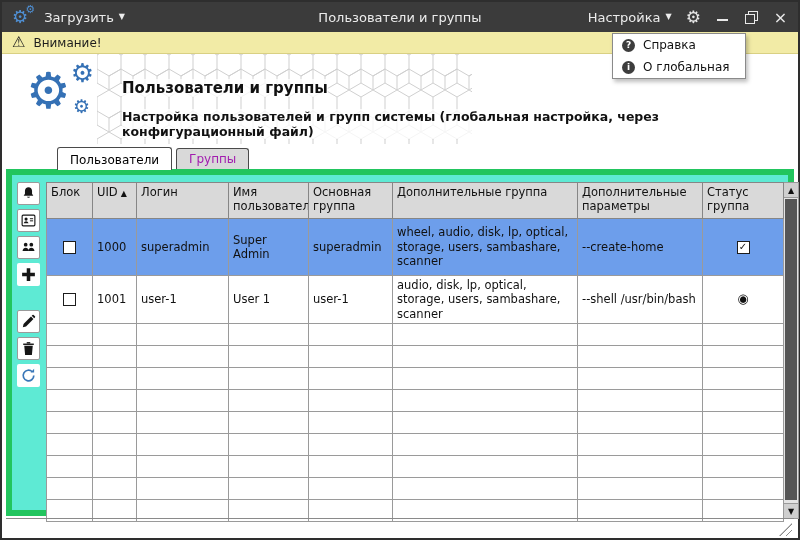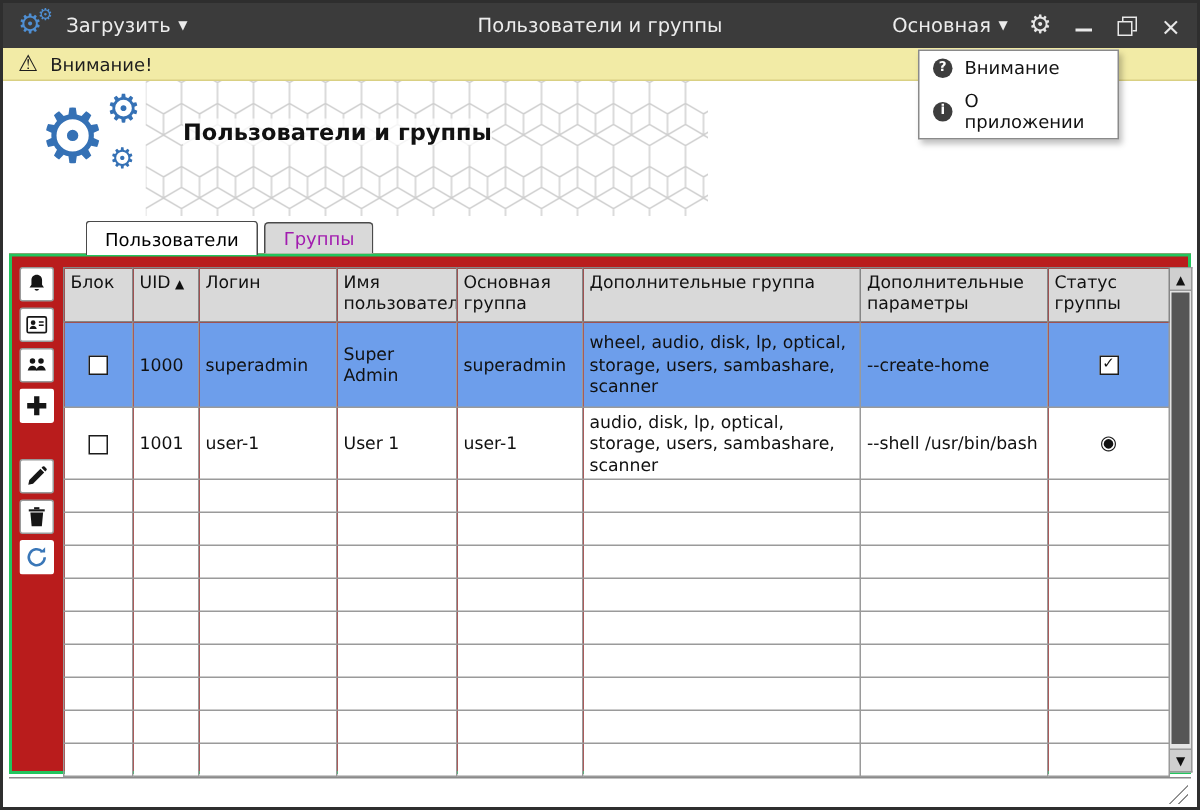--- a/index.html
+++ b/index.html
@@ -41,21 +41,21 @@
   .head-text { position: absolute; left: 120px; top: 24px; right: 14px; z-index: 2; }
   .page-title { font-size: 15px; font-weight: bold; color: #111; background: rgba(255,255,255,.78); display: inline; }
   .page-subtitle { margin-top: 12px; font-size: 12.5px; font-weight: bold; color: #111; background: rgba(255,255,255,.78); }
 
   
   .tabs { flex: 0 0 25px; display: flex; align-items: flex-end; gap: 4px; padding-left: 55px; position: relative; z-index: 3; }
   .tab { border: 1px solid #4a4a4a; border-bottom: none; border-radius: 3px 3px 0 0; background: #d9d9d9; font-size: 12px; color: #a21caf; padding: 3px 12px; cursor: pointer; }
   .tab.active { background: #fff; margin-bottom: -1px; padding-top: 5px; color: #000; }
 
   
-  .content { flex: 1 1 auto; margin: 0 4px; border: 2px solid #22c55e; background: #b91c1c; display: flex; min-height: 0; justify-content: flex-end; }
+  .content { flex: 1 1 auto; margin: 0 4px; border: 6px solid #22c55e; background: #5eead4; display: flex; min-height: 0; justify-content: flex-end; }
   .ltb { flex: 0 0 34px; padding: 7px 0 0 5px; display: flex; flex-direction: column; gap: 4px; }
   .tool { width: 23px; height: 23px; border: 1px solid #9a9a9a; border-radius: 2px; background: #fff; display: flex; align-items: center; justify-content: center; color: #161616; cursor: pointer; }
   .tool.noborder { border-color: transparent; }
   .tool svg { width: 17px; height: 17px; display: block; }
   .tool.blue { color: #3a77b8; }
   .ltb .spacer { height: 16px; }
 
   .table-area { flex: 1 1 auto; padding-top: 7px; display: flex; align-items: flex-start; min-width: 0; }
   table { border-collapse: collapse; table-layout: fixed; width: 737px; font-size: 11.5px; color: #111; }
   th, td { border: 1px solid #9a9a9a; padding: 2px 4px; overflow: hidden; }
@@ -91,21 +91,21 @@
     <div class="tb-left">
       <span class="app-gears"><span>⚙</span><span class="g2">⚙</span></span>
       <span class="btn-drop">
         <span>Загрузить</span>
         <span class="caret">▼</span>
       </span>
     </div>
     <div class="tb-title">Пользователи и группы</div>
     <div class="tb-right">
       <span class="btn-drop">
-        <span>Основная</span>
+        <span>Настройка</span>
         <span class="caret">▼</span>
       </span>
       <span class="settings-gear">⚙</span>
       <span class="wc">
           <span class="wc-min"></span>
         </span>
       <span class="wc">
           <span class="wc-max"></span>
         </span>
       <span class="wc wc-close">×</span>
@@ -113,25 +113,25 @@
   </div>
 
   <div class="warnbar">
     <span class="warn-icon">⚠</span>
     <span>Внимание!</span>
   </div>
 
   <div class="menu">
     <div class="menu-item">
       <span class="mi-circle">?</span>
-      <span>Внимание</span>
+      <span>Справка</span>
     </div>
     <div class="menu-item">
       <span class="mi-circle">i</span>
-      <span>О приложении</span>
+      <span>О глобальная</span>
     </div>
   </div>
 
   <div class="header">
     <svg class="hexbg" width="375" height="104">
       <defs>
         <pattern id="hexp" width="24" height="42" patternUnits="userSpaceOnUse">
           <path d="M12 0 L24 7 L24 21 L12 28 L0 21 L0 7 Z M24 21 L36 28 L36 42 M24 21 L12 28 M12 28 L12 42 M0 21 L-12 28" fill="none" stroke="#cfcfcf" stroke-width="1"></path>
           <path d="M24 28 L24 42 M0 28 L0 42 M0 28 L12 21" fill="none" stroke="#cfcfcf" stroke-width="0" opacity="0"></path>
           <path d="M12 42 L0 35 M12 42 L24 35 M0 35 L0 21 M24 35 L24 21" fill="none" stroke="#cfcfcf" stroke-width="1"></path>
@@ -139,20 +139,21 @@
       </defs>
       <rect width="375" height="104" fill="url(#hexp)"></rect>
     </svg>
     <div class="logo">
       <span class="g-big">⚙</span>
       <span class="g-s1">⚙</span>
       <span class="g-s2">⚙</span>
     </div>
     <div class="head-text">
       <div><span class="page-title">Пользователи и группы</span></div>
+      <div class="page-subtitle">Настройка пользователей и групп системы (глобальная настройка, через конфигурационный файл)</div>
     </div>
   </div>
 
   <div class="tabs">
     <div class="tab active">Пользователи</div>
     <div class="tab">Группы</div>
   </div>
 
   <div class="content">
 
@@ -220,21 +221,21 @@
         </colgroup>
         <thead>
           <tr>
             <th><span>Блок</span></th>
             <th><span>UID</span><span class="sort">▲</span></th>
             <th><span>Логин</span></th>
             <th><span>Имя пользователя</span></th>
             <th><span>Основная группа</span></th>
             <th><span>Дополнительные группа</span></th>
             <th><span>Дополнительные параметры</span></th>
-            <th><span>Статус группы</span></th>
+            <th><span>Статус группа</span></th>
           </tr>
         </thead>
         <tbody>
           <tr class="r1 sel">
             <td><span class="cb"></span></td>
             <td>1000</td>
             <td>superadmin</td>
             <td>Super Admin</td>
             <td>superadmin</td>
             <td>wheel, audio, disk, lp, optical, storage, users, sambashare, scanner</td>

